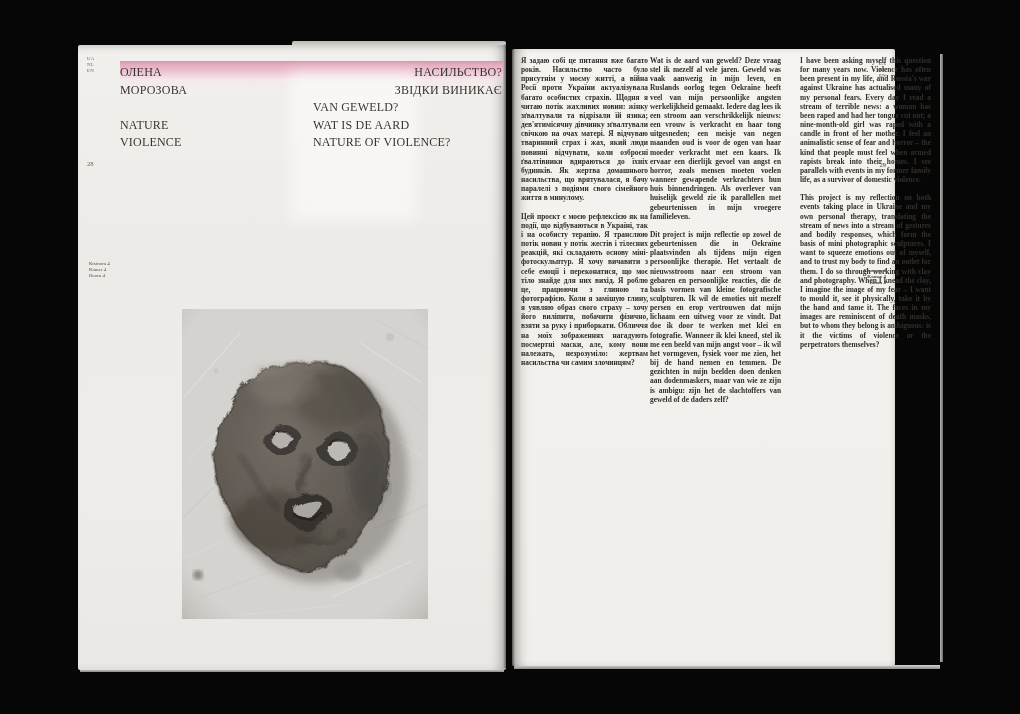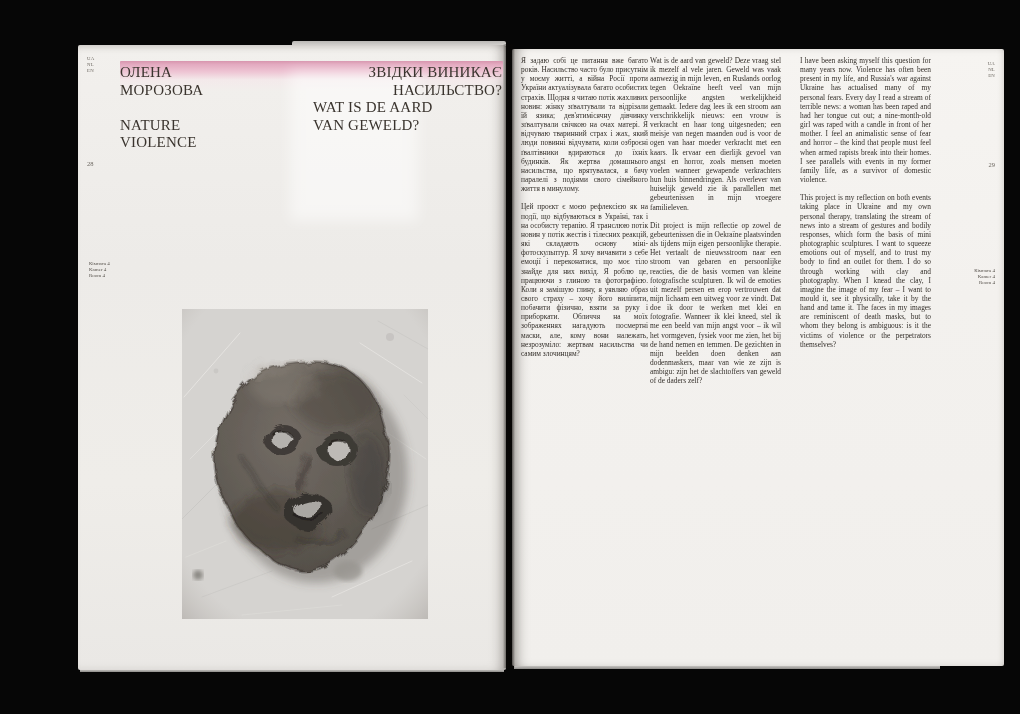--- a/index.html
+++ b/index.html
@@ -9,23 +9,24 @@
     font-family:"Liberation Serif","DejaVu Serif",serif;
   }
   .scene{position:absolute;inset:0;}
   .page{position:absolute;border-radius:2px;}
   .page-left{
     left:78px;top:45px;width:428px;height:625px;
     background:linear-gradient(180deg,#f2f0ed 0%,#edebe8 35%,#efede9 70%,#eae8e5 100%);
     box-shadow:inset -10px 0 14px -8px rgba(55,48,42,.55), inset 0 6px 8px -6px rgba(70,62,55,.25);
   }
   .page-right{
-    left:512px;top:49px;width:492px;height:617px;
+    left:512px;top:49px;width:383px;height:617px;
     background:linear-gradient(180deg,#f6f4f1 0%,#f3f1ee 40%,#f1efec 100%);
     box-shadow:inset 12px 0 14px -9px rgba(55,48,42,.6), inset -4px 0 6px -4px rgba(120,112,104,.35);
+    font-weight:bold;
   }
   .edge-strip{position:absolute;background:#c9c7c4;}
   .edge-top-left{left:292px;top:41px;width:214px;height:5px;background:linear-gradient(180deg,#b9b7b4,#d8d6d3);border-radius:2px 2px 0 0;}
   .edge-bottom-left{left:80px;top:669px;width:424px;height:3px;background:linear-gradient(180deg,#d3d1ce,#8e8c89);}
   .edge-bottom-right{left:514px;top:665px;width:426px;height:4px;background:linear-gradient(180deg,#d6d4d1,#8f8d8a);}
   .edge-right{left:940px;top:54px;width:3px;height:608px;background:linear-gradient(90deg,#b5b3b0,#6f6d6a);}
   .spine{position:absolute;left:503px;top:44px;width:12px;height:624px;
     background:linear-gradient(90deg,rgba(0,0,0,0) 0%,rgba(10,8,6,.55) 35%,#070605 55%,rgba(10,8,6,.5) 75%,rgba(0,0,0,0) 100%);}
 
   
@@ -37,21 +38,21 @@
   .pn-right{right:9px;top:112px;text-align:right;}
   .margin-note{position:absolute;font-size:5px;line-height:6.2px;color:#55504a;}
   .mn-left{left:11px;top:216px;}
   .mn-right{right:9px;top:219px;text-align:right;}
 
   
   .pink-band{position:absolute;left:42px;top:16px;width:383px;height:34px;
     background:linear-gradient(180deg,#d795ae 0%,#e3aac0 10%,#eec5d4 32%,rgba(246,226,232,.45) 55%,rgba(248,240,240,0) 90%);
     border-radius:1px;}
   .title-gap-glow{position:absolute;left:212px;top:26px;width:128px;height:150px;background:rgba(255,255,255,.5);filter:blur(7px);}
-  .title{font-size:15px;line-height:17.6px;color:#3a342e;letter-spacing:.2px;font-weight:400;}
+  .title{font-size:12px;line-height:17.6px;color:#3a342e;letter-spacing:.2px;font-weight:400;}
   .title-left{position:absolute;left:42px;top:19px;margin:0;}
   .title-left .gap{height:17.6px;}
   .title-right{position:absolute;left:235px;top:19px;width:189px;margin:0;}
   .al{text-align:left;} .ar{text-align:right;}
 
   
   .photo{position:absolute;left:104px;top:264px;width:246px;height:310px;margin:0;
     box-shadow:inset 0 0 14px rgba(90,84,78,.25);}
   .photo svg{display:block;}
 
@@ -85,24 +86,25 @@
 
     <h1 class="title title-left">
       <div>ОЛЕНА</div>
       <div>МОРОЗОВА</div>
       <div class="gap"></div>
       <div>NATURE</div>
       <div>VIOLENCE</div>
     </h1>
 
     <h1 class="title title-right">
+      <div class="ar">НАСИЛЬСТВО?</div>
       <div class="ar">ЗВІДКИ ВИНИКАЄ</div>
-      <div class="ar">НАСИЛЬСТВО?</div>
+      <div class="al">VAN GEWELD?</div>
       <div class="al">WAT IS DE AARD</div>
-      <div class="al">VAN GEWELD?</div>
+      <div class="al">NATURE OF VIOLENCE?</div>
     </h1>
 
     <div class="margin-note mn-left">
       <div>Кімната 4</div>
       <div>Kamer 4</div>
       <div>Room 4</div>
     </div>
 
     <figure class="photo">
       <svg width="246" height="310" viewBox="0 0 246 310">

